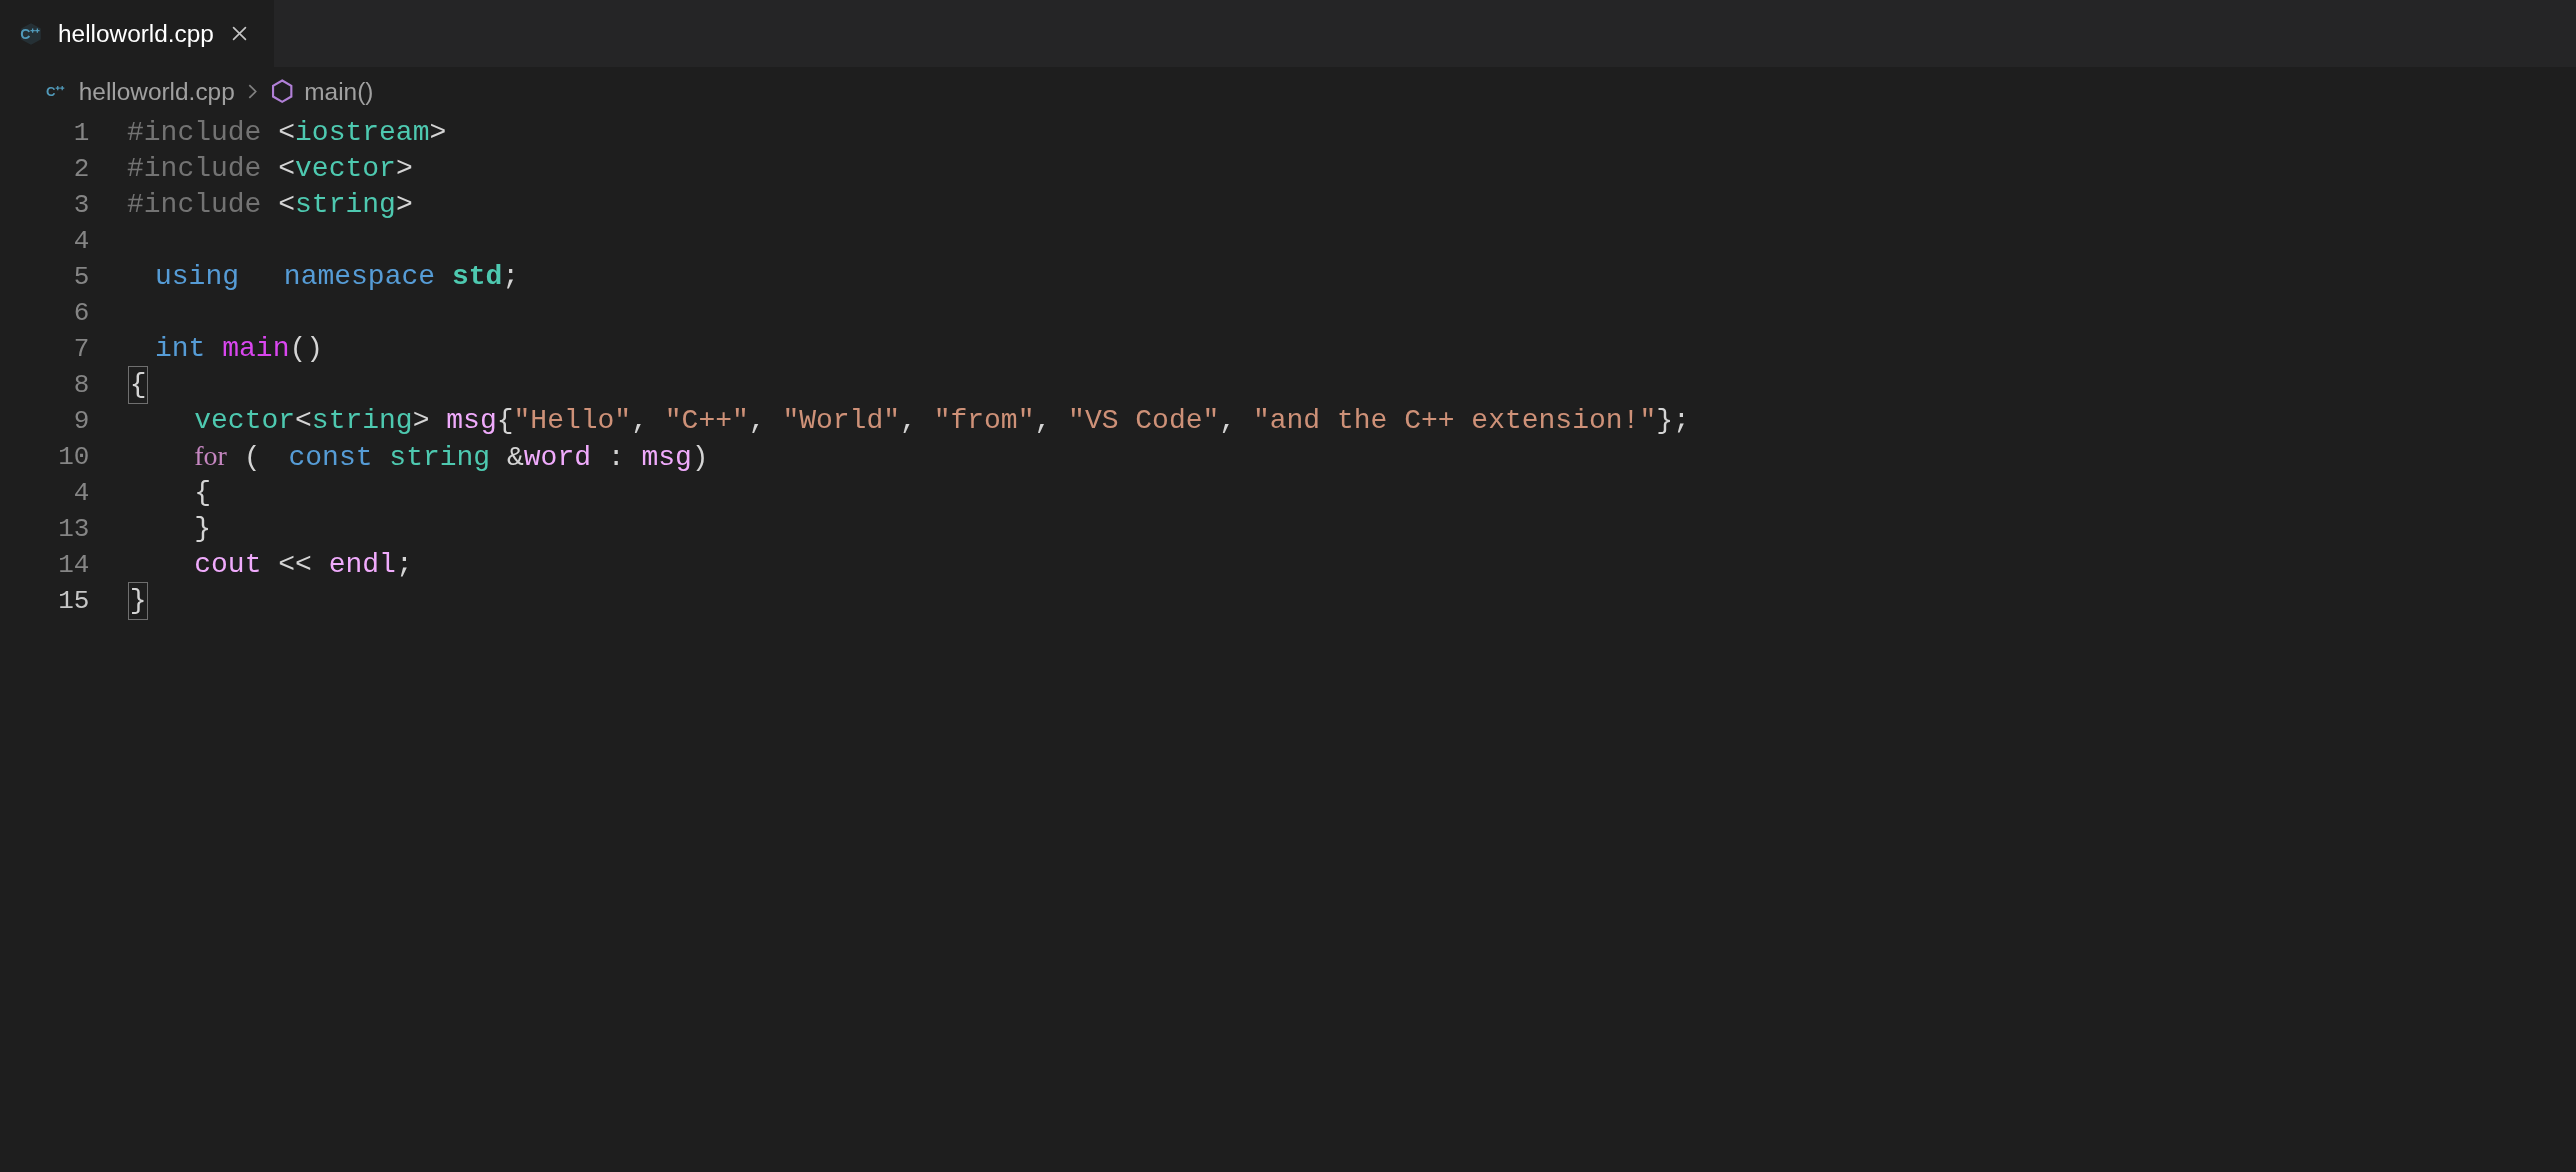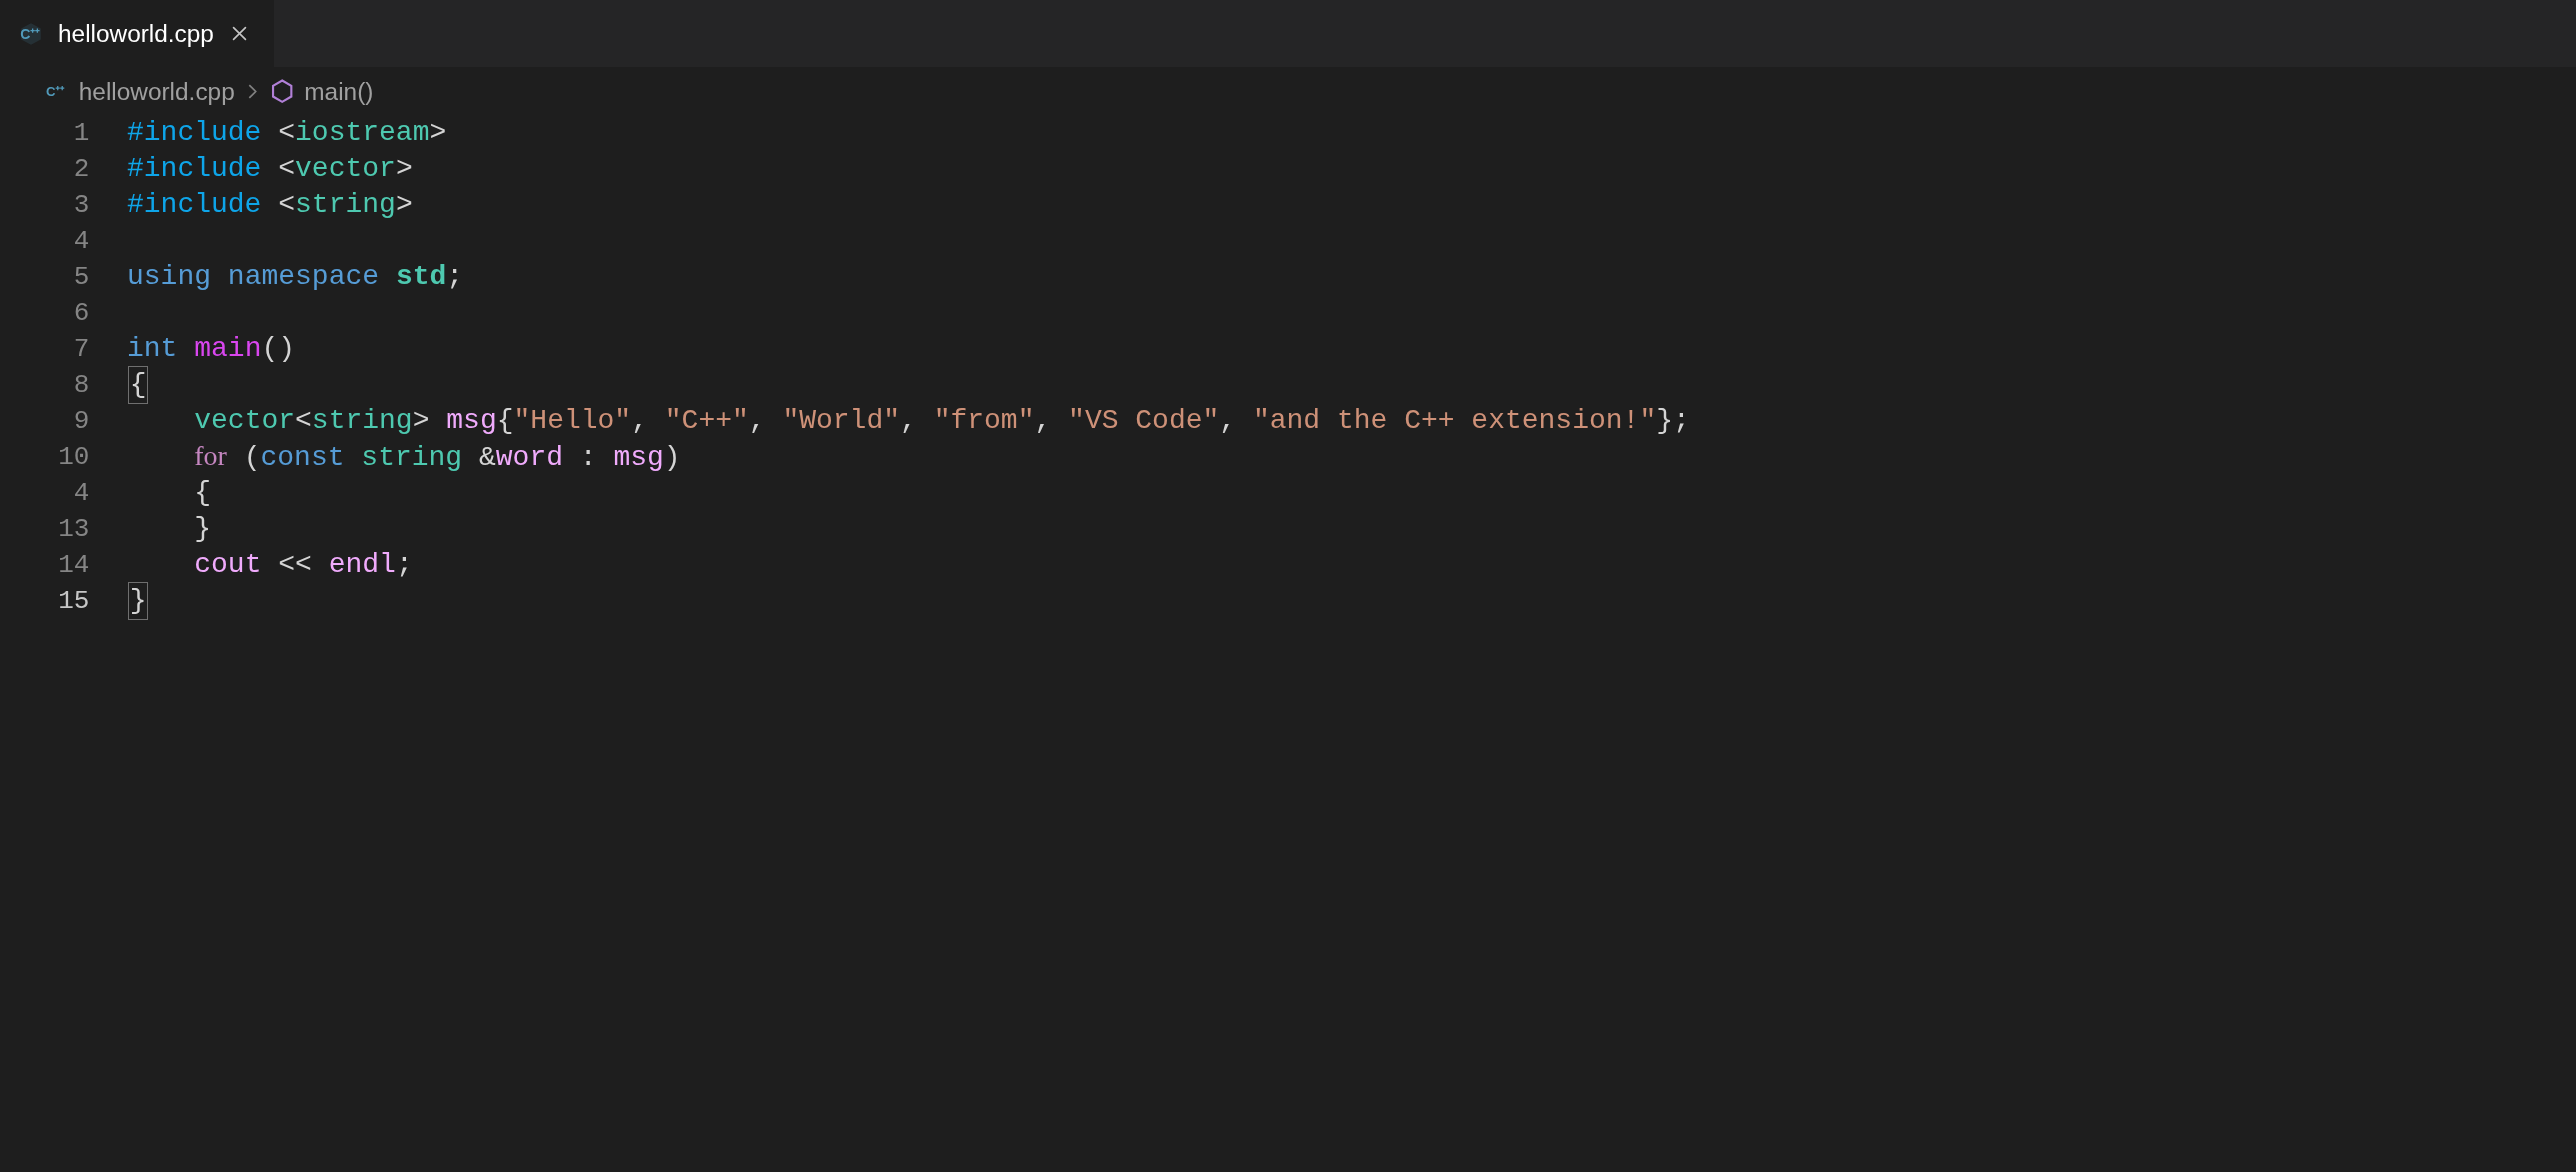--- a/index.html
+++ b/index.html
@@ -22,22 +22,22 @@
   .line { display:flex; align-items: center; height: 36px; }
   .gutter-bp { width: 41px; height: 36px; display:flex; align-items:center; justify-content:center; position:relative; }
   .bp-dot { width: 19px; height: 19px; background: #e51400; border-radius: 50%; }
   .bp-highlight { position:absolute; inset:0; border: 3.8px solid #2ecc40; pointer-events:none; }
   .lineno { width: 54px; text-align: right; color: #858585; font-size: 26px; padding-right: 5.6px; user-select:none; }
   .code { padding-left: 32px; white-space: pre; color: #d4d4d4; }
   .active .lineno { color: #c6c6c6; }
 
   .cursor-box { display:inline-block; border:0.9px solid #6f6f6f; padding: 0 0.9px; margin: 0 0.9px; }
 
-  .tok-directive { color: #0ea5e9; }
-  .tok-keyword { color: #569cd6; }
+  .tok-directive { color: #737373; }
+  .tok-keyword { color: #569cd6; margin-left: 28px; }
   .tok-control { color: #c586c0; font-family: Liberation Serif, serif; }
   .tok-type { color: #4ec9b0; }
   .tok-func { color: #d946ef; }
   .tok-var { color: #f0abfc; }
   .tok-string { color: #ce9178; }
   .tok-punct { color: #d4d4d4; }
   .tok-op { color: #d4d4d4; }
   .tok-ns { color: #4ec9b0; font-weight: bold; }
 
   .ws { color: #d4d4d4; }

